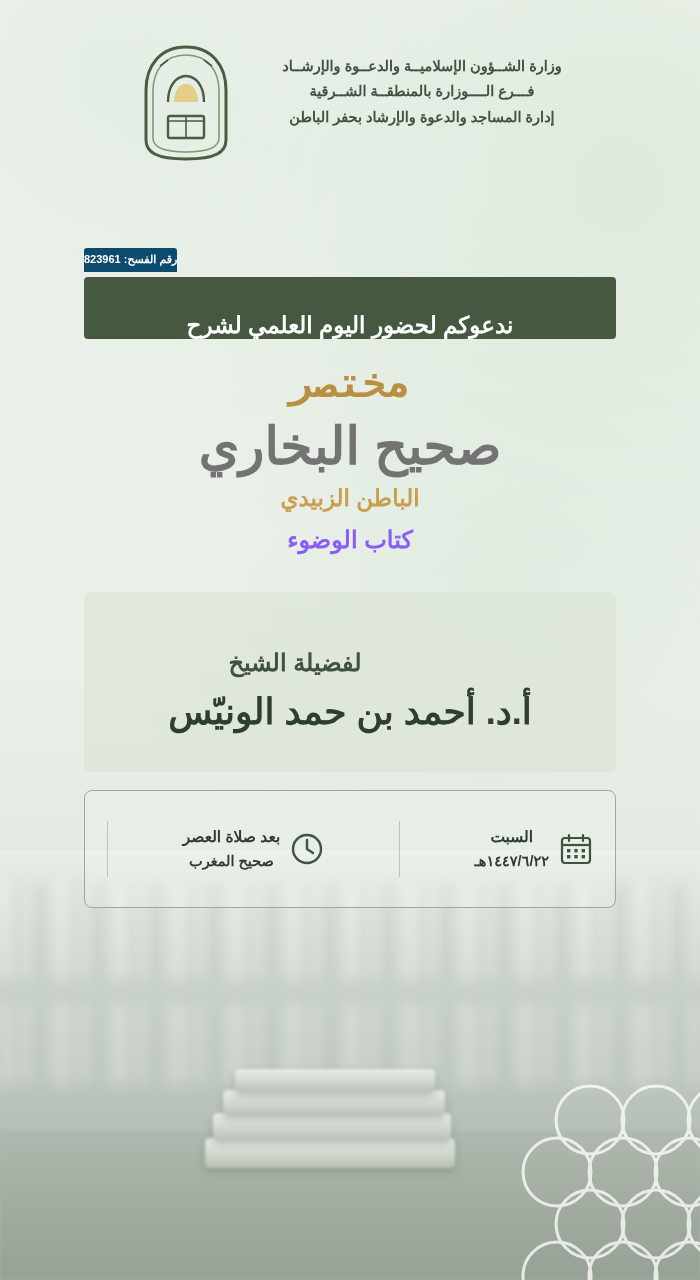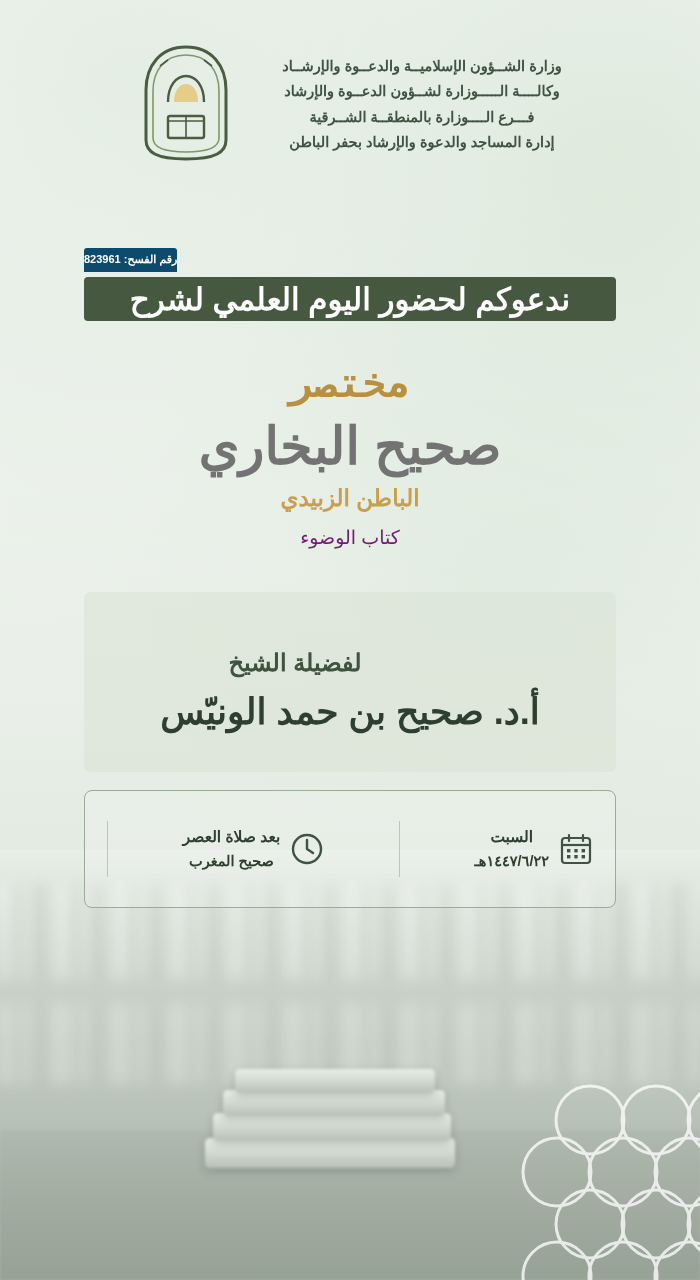--- a/index.html
+++ b/index.html
@@ -124,28 +124,28 @@
     border-radius: 3px 3px 0 0;
     letter-spacing: 0.3px;
   }
 
   
   .invite-bar {
     position: absolute;
     top: 277px;
     left: 84px;
     right: 84px;
-    height: 44px;
+    height: 62px;
     background: #46583f;
     border-radius: 4px;
     display: flex;
-    align-items: center;
+    align-items: flex-end;
     justify-content: center;
     color: #ffffff;
-    font-size: 31px;
+    font-size: 23px;
     font-weight: 700;
     letter-spacing: 0.5px;
   }
 
   
   .titles {
     position: absolute;
     top: 360px;
     left: 0; right: 0;
     text-align: center;
@@ -167,23 +167,23 @@
     line-height: 1.2;
   }
   .t-author {
     color: #c79f4f;
     font-size: 23px;
     font-weight: 700;
     letter-spacing: 2px;
     margin-top: 8px;
   }
   .t-book {
-    color: #701a75;
-    font-size: 19px;
-    font-weight: 400;
+    color: #8b5cf6;
+    font-size: 24px;
+    font-weight: 700;
     letter-spacing: 2px;
     margin-top: 14px;
   }
 
   
   .lecturer {
     position: absolute;
     top: 592px;
     left: 84px;
     right: 84px;
@@ -281,21 +281,20 @@
       <circle cx="252" cy="164" r="34"></circle>
       <circle cx="219" cy="216" r="34"></circle>
       <circle cx="87" cy="216" r="34"></circle>
     </g>
   </svg>
 </div>
 
 <div class="header">
   <div class="ministry-text">
     <div>وزارة الشــؤون الإسلاميــة والدعــوة والإرشــاد</div>
-    <div>وكالــــة الـــــوزارة لشــؤون الدعــوة والإرشاد</div>
     <div>فـــرع الــــوزارة بالمنطقــة الشــرقية</div>
     <div>إدارة المساجد والدعوة والإرشاد بحفر الباطن</div>
   </div>
 
   <svg class="emblem" viewBox="0 0 96 118" aria-hidden="true">
     <path d="M48 3 C22 3 8 22 8 46 L8 96 C8 108 18 115 48 115 C78 115 88 108 88 96 L88 46 C88 22 74 3 48 3 Z" fill="none" stroke="#4a5c42" stroke-width="3"></path>
     <path d="M48 11 C26 11 15 27 15 47 L15 94 C15 103 24 108 48 108 C72 108 81 103 81 94 L81 47 C81 27 70 11 48 11 Z" fill="none" stroke="#7d9a6c" stroke-width="1.6"></path>
     <path d="M30 58 C30 42 38 32 48 32 C58 32 66 42 66 58" fill="none" stroke="#4a5c42" stroke-width="2.4"></path>
     <path d="M36 58 C36 47 41 40 48 40 C55 40 60 47 60 58" fill="#e6b33c" opacity="0.55"></path>
     <rect x="30" y="72" width="36" height="22" rx="2" fill="none" stroke="#4a5c42" stroke-width="2.4"></rect>
@@ -312,21 +311,21 @@
 
 <div class="titles">
   <div class="t-mukhtasar">مختصر</div>
   <div class="t-main">صحيح البخاري</div>
   <div class="t-author">الباطن الزبيدي</div>
   <div class="t-book">كتاب الوضوء</div>
 </div>
 
 <div class="lecturer">
   <div class="lecturer-label">لفضيلة الشيخ</div>
-  <div class="lecturer-name">أ.د. صحيح بن حمد الونيّس</div>
+  <div class="lecturer-name">أ.د. أحمد بن حمد الونيّس</div>
 </div>
 
 <div class="details">
 
   <div class="detail">
     <svg class="ico" viewBox="0 0 34 34" aria-hidden="true">
       <rect x="3" y="6" width="28" height="25" rx="3" fill="none" stroke="#3f5340" stroke-width="2.2"></rect>
       <path d="M3 13 H31" stroke="#3f5340" stroke-width="2.2"></path>
       <path d="M10 3 V9 M24 3 V9" stroke="#3f5340" stroke-width="2.2" stroke-linecap="round"></path>
       <g fill="#3f5340">

